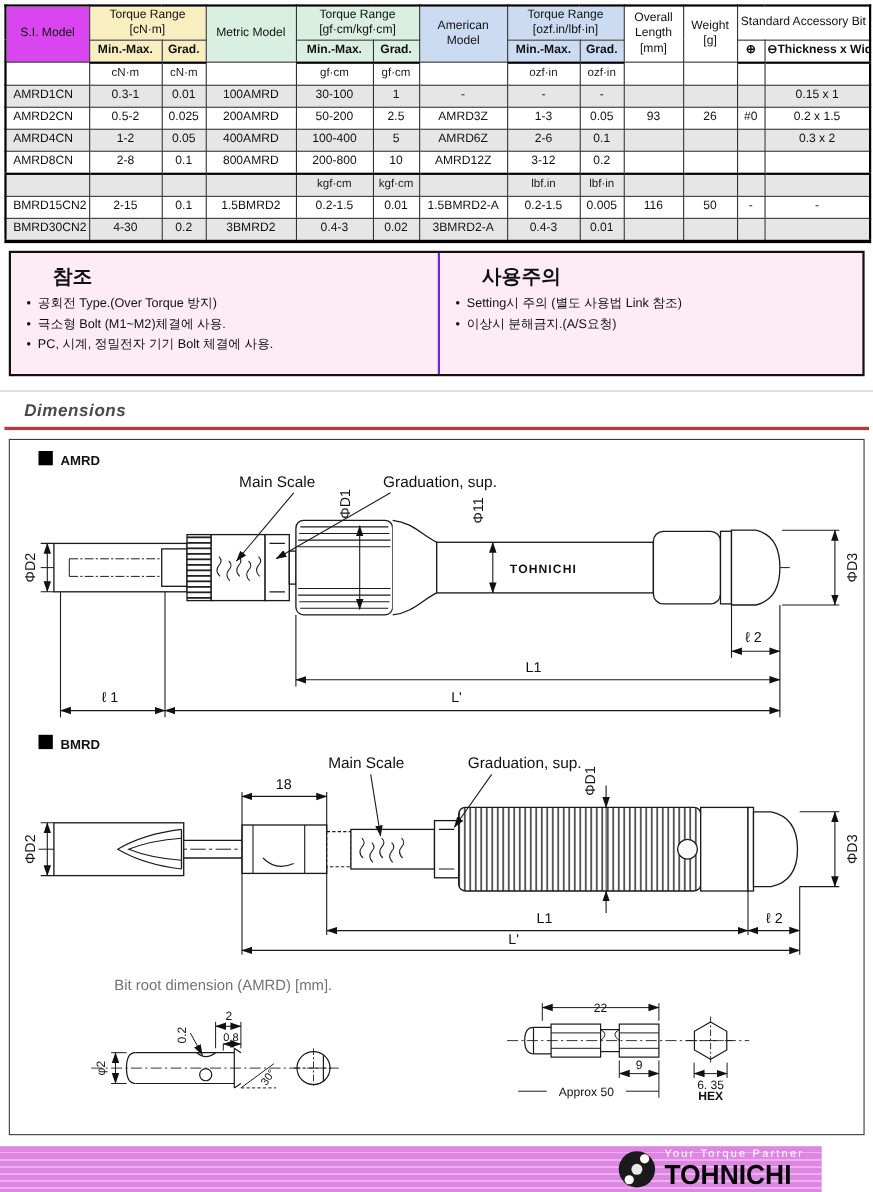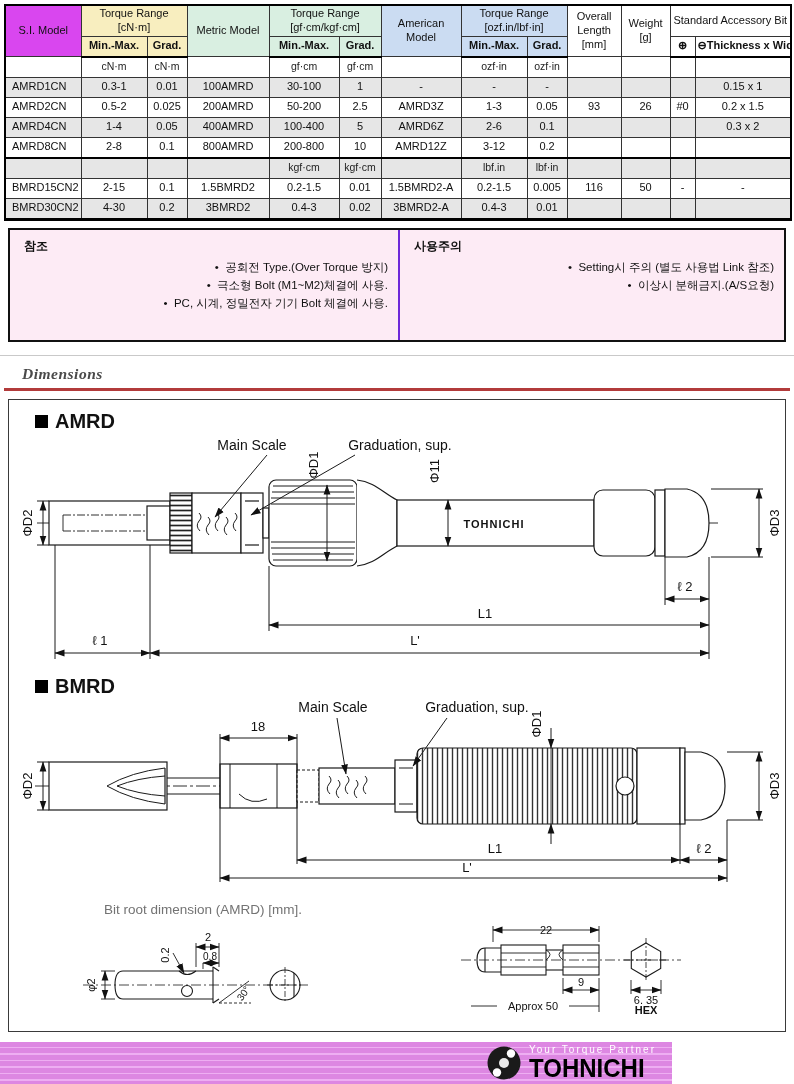--- a/index.html
+++ b/index.html
@@ -20,40 +20,40 @@
   tr.hv td{border-top:2.5px solid #000;}
   table.spec td:first-child{text-align:left;padding-left:6px;}
   .slotted-h{font-size:9.5px;white-space:nowrap;}
   .unit-cell{font-size:10.5px;color:#222;}
 
   
   .notes{display:flex;border:2px solid #111;background:#fdebf5;margin:7px 8px 0 8px;min-height:114px;box-sizing:border-box;}
   .note{box-sizing:border-box;padding:7px 10px 8px 14px;font-size:11.5px;line-height:1.6;}
   .note.left{width:388px;}
   .note.right{flex:1;border-left:2px solid #6d28d9;}
-  .note-title{font-weight:bold;font-size:12px;margin:0 0 2px 0;}
-  .note ul{margin:0;padding:0;list-style:none;text-align:right;}
+  .note-title{font-weight:bold;font-size:18px;margin:0 0 2px 24px;}
+  .note ul{margin:0;padding:0;list-style:none;}
   .note li::before{content:"\2022\00a0\00a0";}
 
   
   .top-rule{border-top:1px solid #c9c9c9;margin:13px 0 0 0;}
-  .dims-heading{font-style:italic;font-weight:bold;font-size:15.5px;color:#4a4a4a;margin:9px 16px 5px 22px;letter-spacing:.5px;font-family:Liberation Serif, serif;}
+  .dims-heading{font-style:italic;font-weight:bold;font-size:15.5px;color:#4a4a4a;margin:9px 16px 5px 22px;letter-spacing:.5px;}
   .red-rule{height:3px;background:#b23b3b;margin:0 4px;}
 
   
   .diagram-box{margin:8px 8px 0 8px;border:1px solid #3a3a3a;height:633px;box-sizing:border-box;background:#fff;}
-  .fig-label{font-weight:bold;font-size:20px;margin:10px 0 0 26px;}
+  .fig-label{font-weight:bold;font-size:12px;margin:10px 0 0 26px;}
   .sq-marker{display:inline-block;width:13px;height:13px;background:#000;margin-right:7px;}
   svg text{font-family:"Liberation Sans",sans-serif;fill:#111;}
   .bitroot-row{display:flex;justify-content:space-around;margin-top:4px;}
   .bitroot{text-align:center;}
   .bitroot-title{font-size:13.5px;color:#737373;margin-bottom:2px;}
 
   
-  .footer{position:absolute;left:0;bottom:0;width:672px;height:42px;
+  .footer{position:absolute;left:0;bottom:0;width:747px;height:42px;
           background:repeating-linear-gradient(to bottom,#dd87e2 0px,#dd87e2 5px,#eeaef2 5px,#eeaef2 6.5px);
           display:flex;align-items:center;justify-content:flex-end;padding-right:16px;box-sizing:border-box;}
   .brandcol{display:flex;flex-direction:column;align-items:flex-start;line-height:1;}
   .tagline{color:#fff;font-size:10px;letter-spacing:2px;margin-bottom:1px;}
   .brand{color:#000;font-weight:bold;font-size:25px;letter-spacing:0px;transform:scaleX(.96);transform-origin:left;}
   .logo{margin-right:6px;}
 </style>
 </head>
 <body>
 
@@ -154,21 +154,21 @@
           <td>AMRD3Z</td>
           <td>1-3</td>
           <td>0.05</td>
           <td class="nb">93</td>
           <td class="nb">26</td>
           <td class="nb">#0</td>
           <td class="nb">0.2 x 1.5</td>
       </tr>
       <tr class="g">
         <td>AMRD4CN</td>
-          <td>1-4</td>
+          <td>1-2</td>
           <td>0.05</td>
           <td>400AMRD</td>
           <td>100-400</td>
           <td>5</td>
           <td>AMRD6Z</td>
           <td>2-6</td>
           <td>0.1</td>
           <td class="nb"></td>
           <td class="nb"></td>
           <td class="nb"></td>

